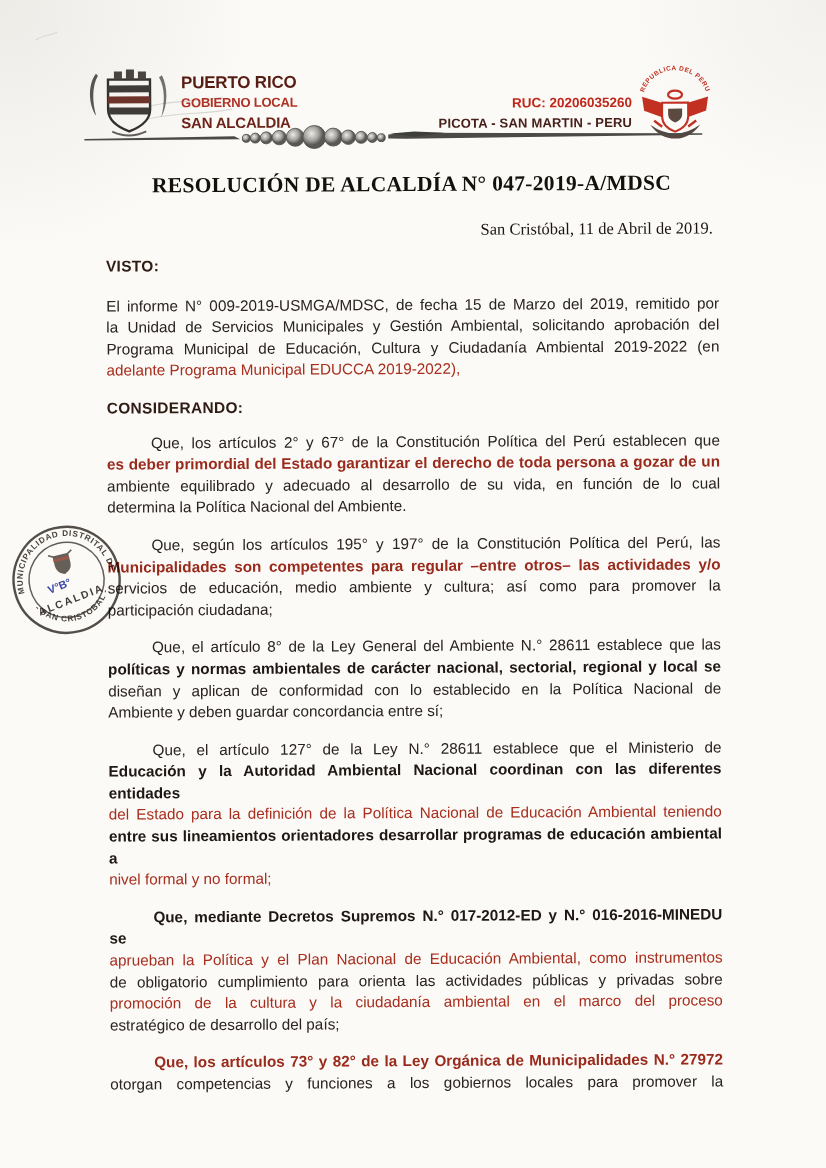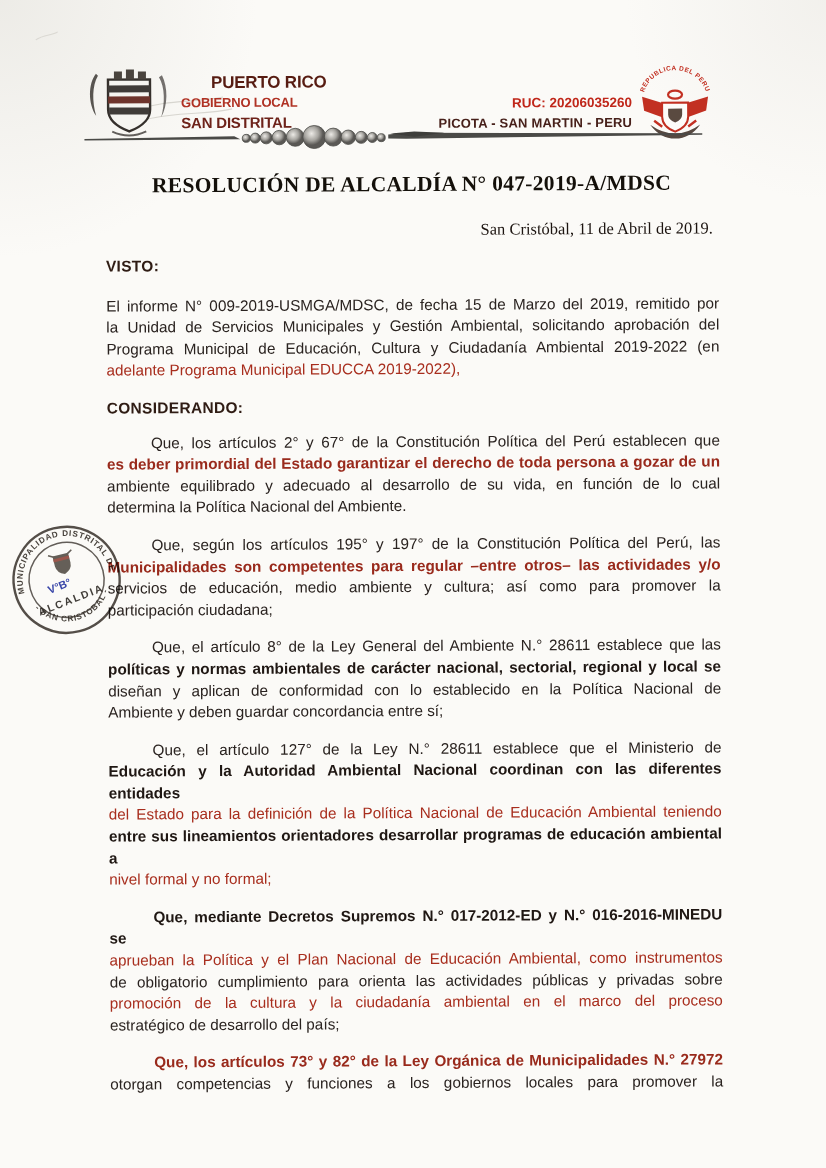--- a/index.html
+++ b/index.html
@@ -12,21 +12,21 @@
       radial-gradient(circle at 100% 0%, rgba(215,212,205,.25), rgba(215,212,205,0) 14%),
       #fbfaf7;
     overflow:hidden;
     font-family:"Liberation Sans", sans-serif;
   }
   .tilt{position:absolute;inset:0;transform:rotate(-0.3deg);transform-origin:50% 40%;}
 
   
   .logo-left{position:absolute;left:86px;top:64px;}
   .brand{position:absolute;left:183px;top:72px;line-height:20px;font-weight:700;letter-spacing:-0.2px;}
-  .brand .b1{font-size:17px;color:#571c12;margin-left:30px;}
+  .brand .b1{font-size:17px;color:#571c12;}
   .brand .b2{font-size:13px;color:#b03224;}
   .brand .b3{font-size:15px;color:#6e231a;}
   .hdr-right{position:absolute;right:192px;top:94px;text-align:right;font-weight:700;line-height:20px;}
   .hdr-right .ruc{font-size:13.5px;color:#c0271a;}
   .hdr-right .loc{font-size:13px;color:#47201a;letter-spacing:.2px;}
   .emblem-right{position:absolute;left:634px;top:60px;}
   .divider{position:absolute;left:86px;top:124px;}
 
   
   .doc-title{
@@ -79,21 +79,21 @@
         <rect x="30" y="6" width="8" height="8" fill="#4a443e"></rect>
         <rect x="42" y="4" width="8" height="10" fill="#4a443e"></rect>
         <rect x="54" y="6" width="8" height="8" fill="#4a443e"></rect>
         <path d="M28 66 q17 8 34 0" stroke="#3c3834" stroke-width="2" fill="none" opacity="0.8"></path>
       </g>
     </svg>
 
     <div class="brand">
       <div class="b1">PUERTO RICO</div>
       <div class="b2">GOBIERNO LOCAL</div>
-      <div class="b3">SAN DISTRITAL</div>
+      <div class="b3">SAN ALCALDIA</div>
     </div>
 
     <div class="hdr-right">
       <div class="ruc">RUC: 20206035260</div>
       <div class="loc">PICOTA - SAN MARTIN - PERU</div>
     </div>
 
     <svg class="emblem-right" width="86" height="92" viewBox="0 0 86 92">
       <defs>
           <path id="peruArc" d="M 12 34 A 32 30 0 0 1 74 34" fill="none"></path>

